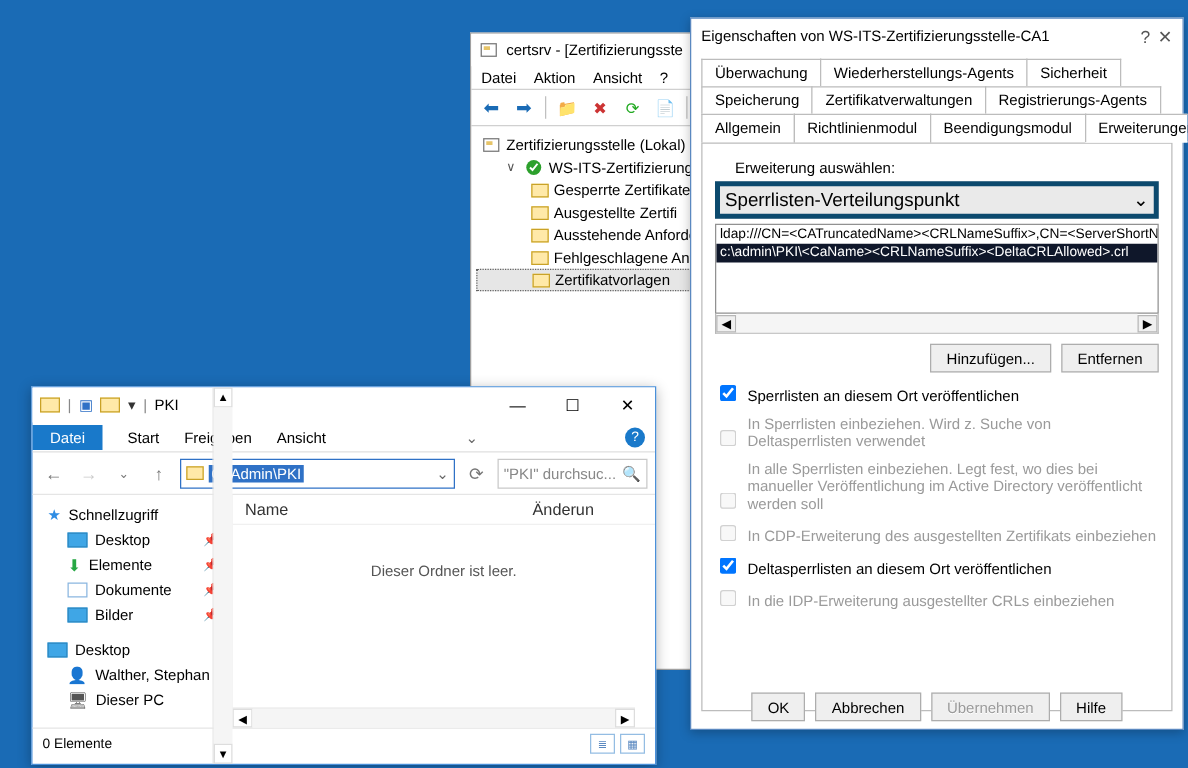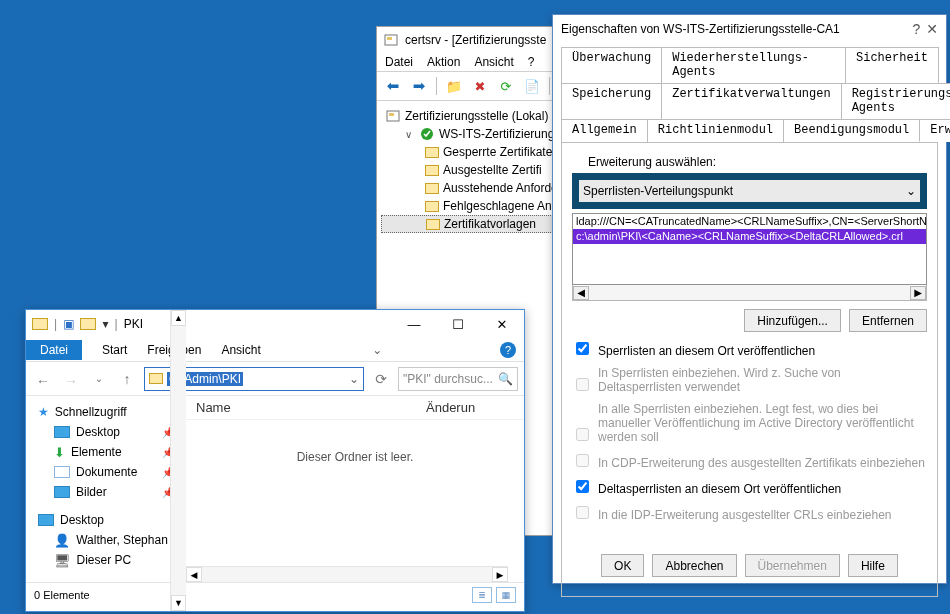--- a/index.html
+++ b/index.html
@@ -22,29 +22,29 @@
   .tree-row.selected { background:#e6e6e6; border:1px dotted #666; }
   .folder { width:14px; height:11px; background:#ffe9a8; border:1px solid #c9a227; display:inline-block; }
   .caret { width:10px; display:inline-block; color:#555; font-size:10px; }
 
   
   .props { position: absolute; left: 552px; top: 14px; width: 395px; height: 570px; background: #fff; border: 1px solid #5a88c0; box-shadow: 0 2px 8px rgba(0,0,0,.25); }
   .props-title { height: 28px; display:flex; align-items:center; justify-content:space-between; padding: 0 8px; font-size:12px; }
   .props-title-btns { display:flex; gap:6px; font-size:14px; color:#555; }
   .tabs { padding: 4px 8px 0 8px; font-size:12px; }
   .tab-row { display:flex; gap:0; }
-  .tab { padding: 3px 10px 4px; border:1px solid #bcbcbc; border-bottom:none; background:#fff; color:#000; position:relative; margin-right:-1px;font-family:Liberation Mono, monospace; }
+  .tab { padding: 3px 10px 4px; border:1px solid #bcbcbc; border-bottom:none; background:#fff; color:#000; position:relative; margin-right:-1px; }
   .tab.active { background:#fff; border-bottom:1px solid #fff; z-index:2; }
   .tab-body { border:1px solid #bcbcbc; padding:10px 10px; font-size:12px; height: 455px; position: relative; }
 
   label.l { display:block; margin: 2px 16px 4px; }
-  .dropdown { width:100%; height:22px; border:7px solid #0c4a6e; background:#eaeaea; display:flex; align-items:center; justify-content:space-between; padding:11px 4px; font-size:12px; }
+  .dropdown { width:100%; height:22px; border:4px solid #0c4a6e; background:#eaeaea; display:flex; align-items:center; justify-content:space-between; padding:11px 4px; font-size:15px; }
   .list { border:1px solid #919191; height:72px; overflow:hidden; margin-top:4px; font-size:11px; line-height:15px; }
   .list .row { padding: 0 3px; white-space:nowrap; overflow:hidden; text-overflow:clip; }
-  .list .sel { background:#6d28d9; color:#fff; }
+  .list .sel { background:#0f172a; color:#fff; }
   .hscroll { height:16px; border:1px solid #b7b7b7; border-top:none; display:flex; align-items:center; }
   .hscroll .btn { width:16px; height:14px; border:1px solid #b7b7b7; font-size:10px; display:flex; align-items:center; justify-content:center; background:#f0f0f0;}
   .hscroll .track { flex:1; height:100%; background:#f5f5f5; }
 
   .btn-row { display:flex; justify-content:flex-end; gap:8px; margin-top:8px; }
   .winbtn { height:23px; padding:0 12px; border:1px solid #adadad; background:#efefef; font-size:12px; }
   .winbtn.disabled { color:#9a9a9a; text-shadow: 0 1px 0 #fff; }
 
   .check { display:flex; align-items:flex-end; gap:6px; margin-top:8px; font-size:12px; }
   .check input { margin-top:2px; }

